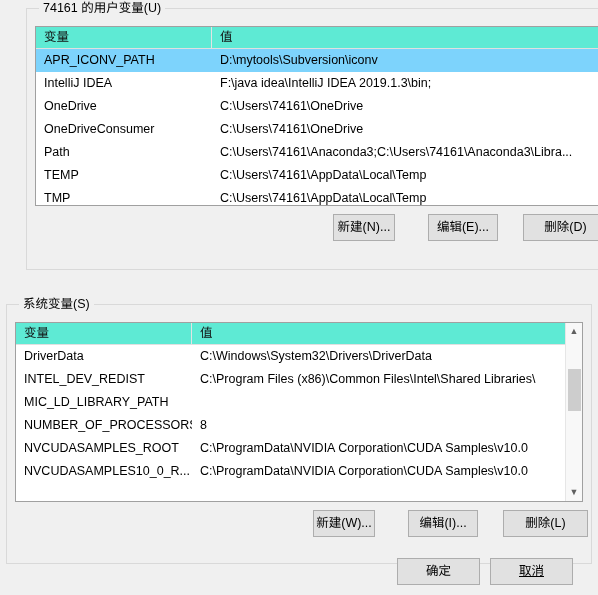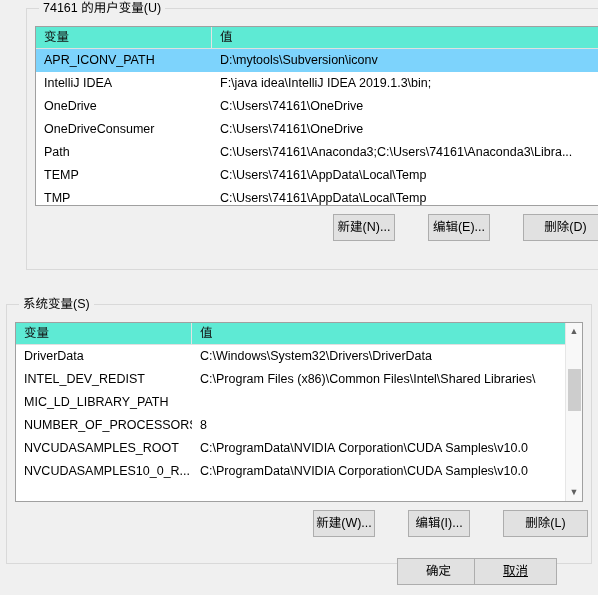--- a/index.html
+++ b/index.html
@@ -145,34 +145,34 @@
     font-family: "Liberation Sans", "DejaVu Sans", sans-serif;
     font-size: 12.5px;
     line-height: 25px;
     text-align: center;
     color: #000;
     box-sizing: border-box;
     white-space: nowrap;
     padding: 0;
   }
   .btn-new    { left: 298px; width: 62px; }
-  .btn-edit   { left: 393px; width: 62px; }
+  .btn-edit   { left: 393px; width: 70px; }
   .btn-delete { left: 488px; width: 85px; }
 
   
   #bottom-bar {
     position: absolute;
     left: 0;
     top: 552px;
     width: 597px;
     height: 43px;
   }
   #bottom-bar .btn { top: 6px; }
   .btn-ok     { left: 397px; width: 83px; }
-  .btn-cancel { left: 474px; width: 83px; text-decoration: underline; }
+  .btn-cancel { left: 490px; width: 83px; text-decoration: underline; }
 
   
   #watermark {
     position: absolute;
     left: 334px;
     top: 568px;
     font-family: Liberation Sans, sans-serif;
     font-size: 15px;
     letter-spacing: 0.5px;
     color: rgba(150,150,160,0.55);

